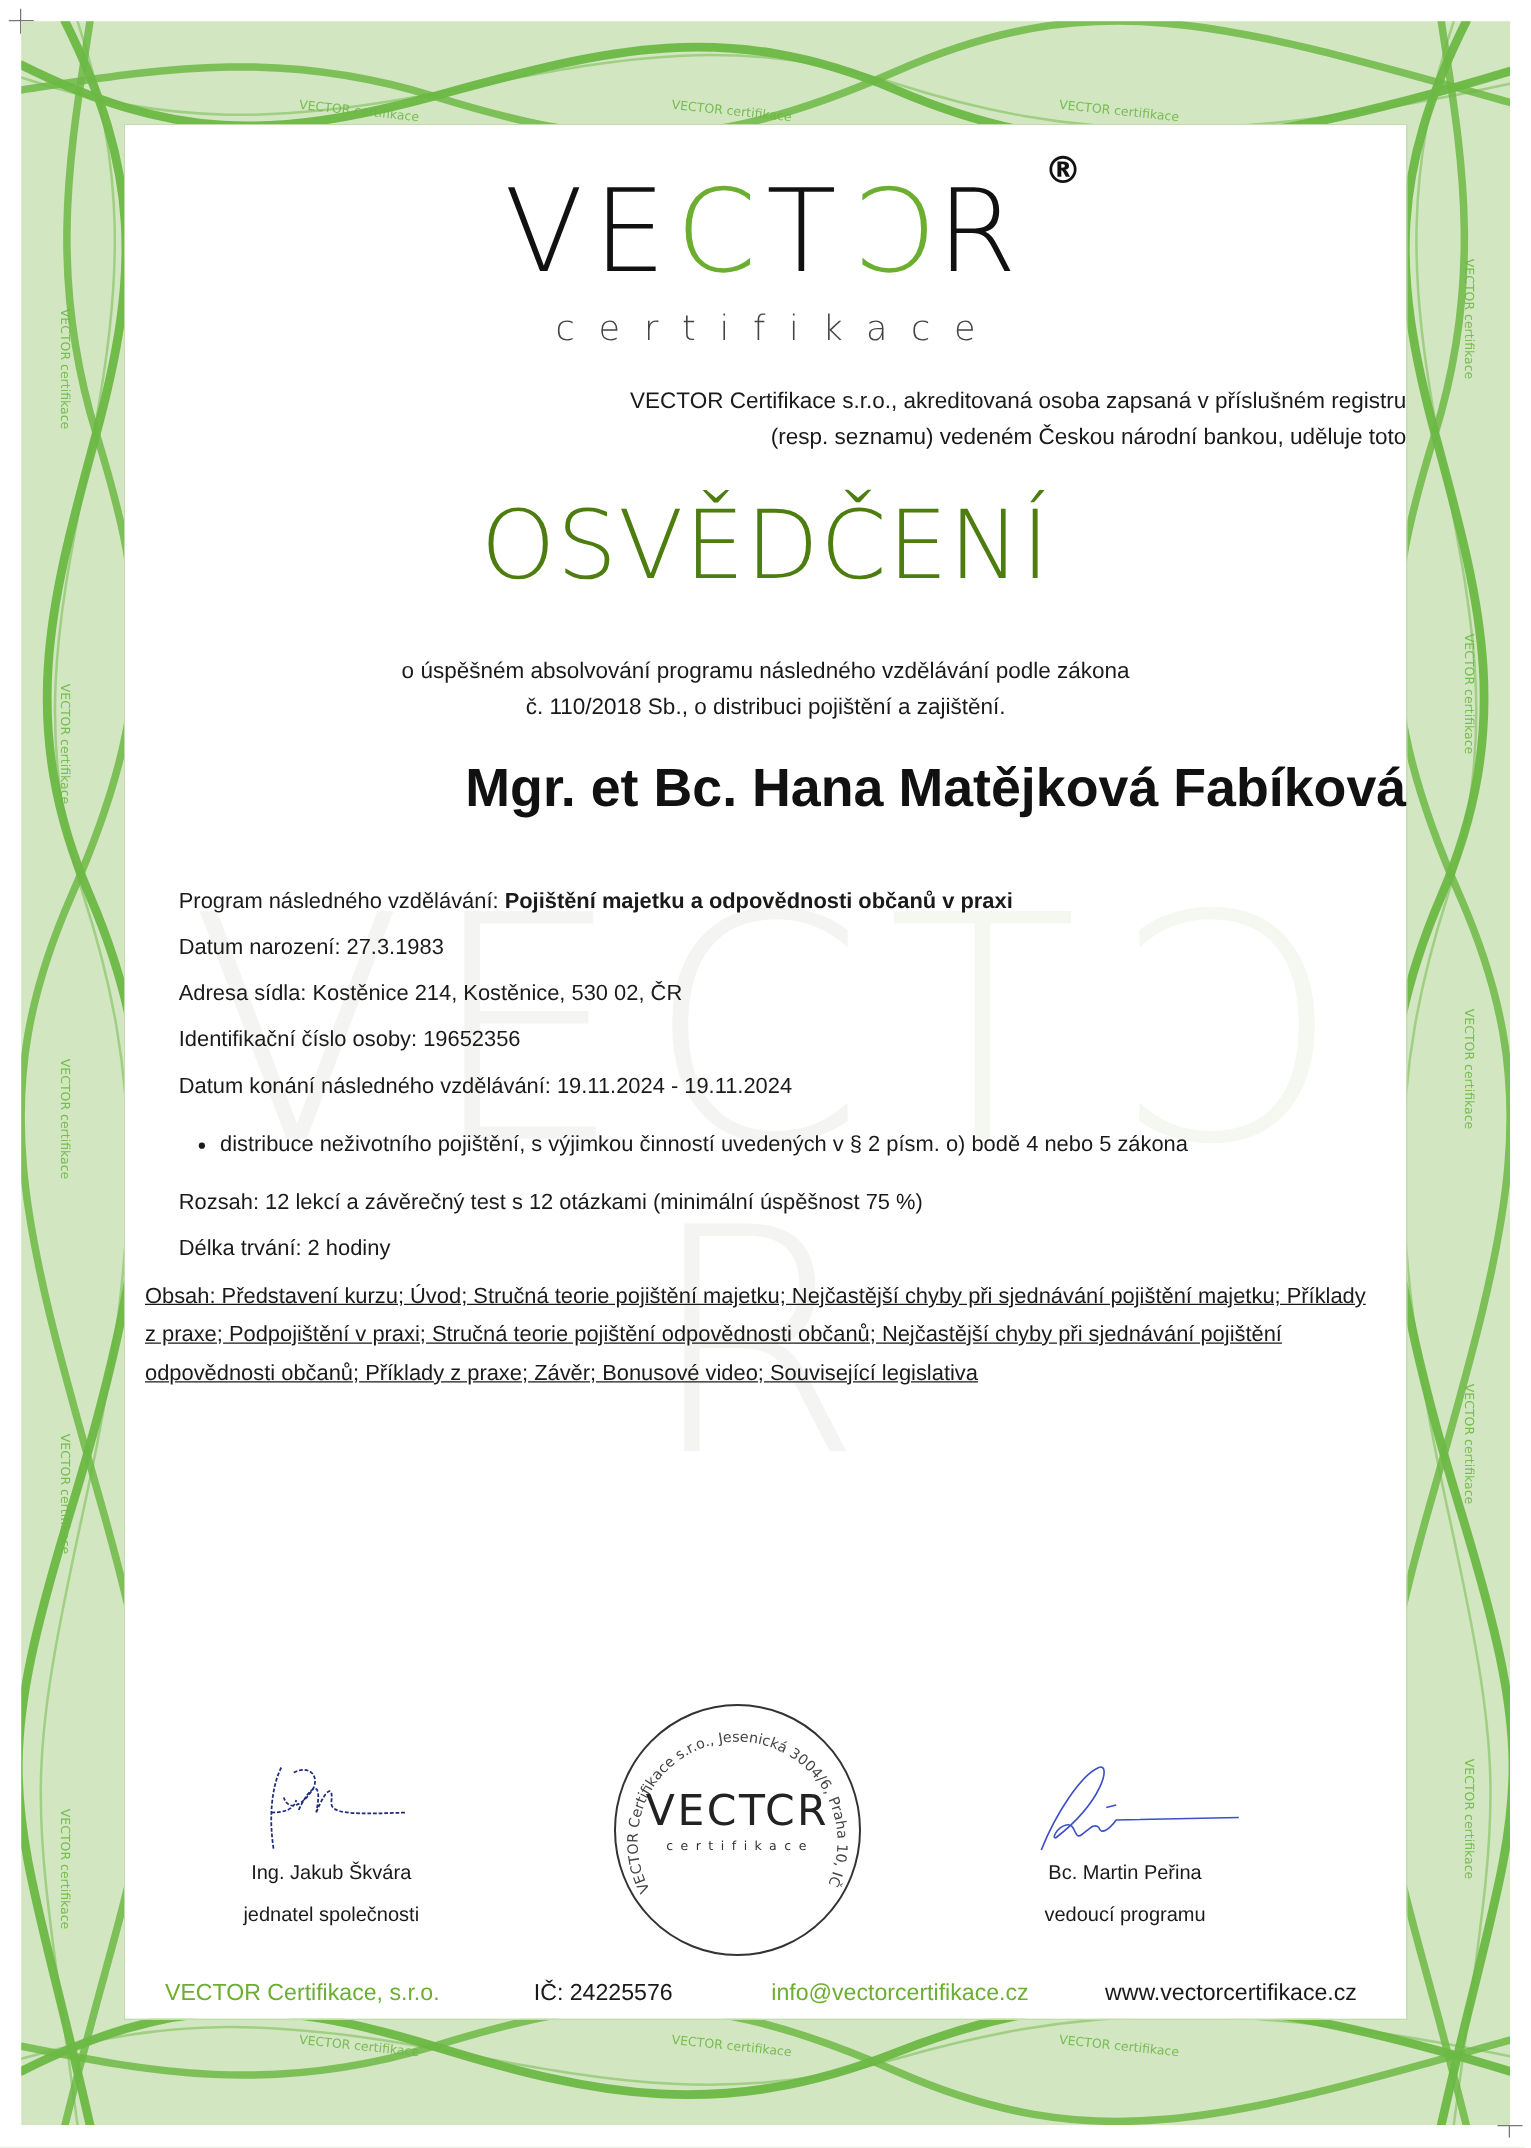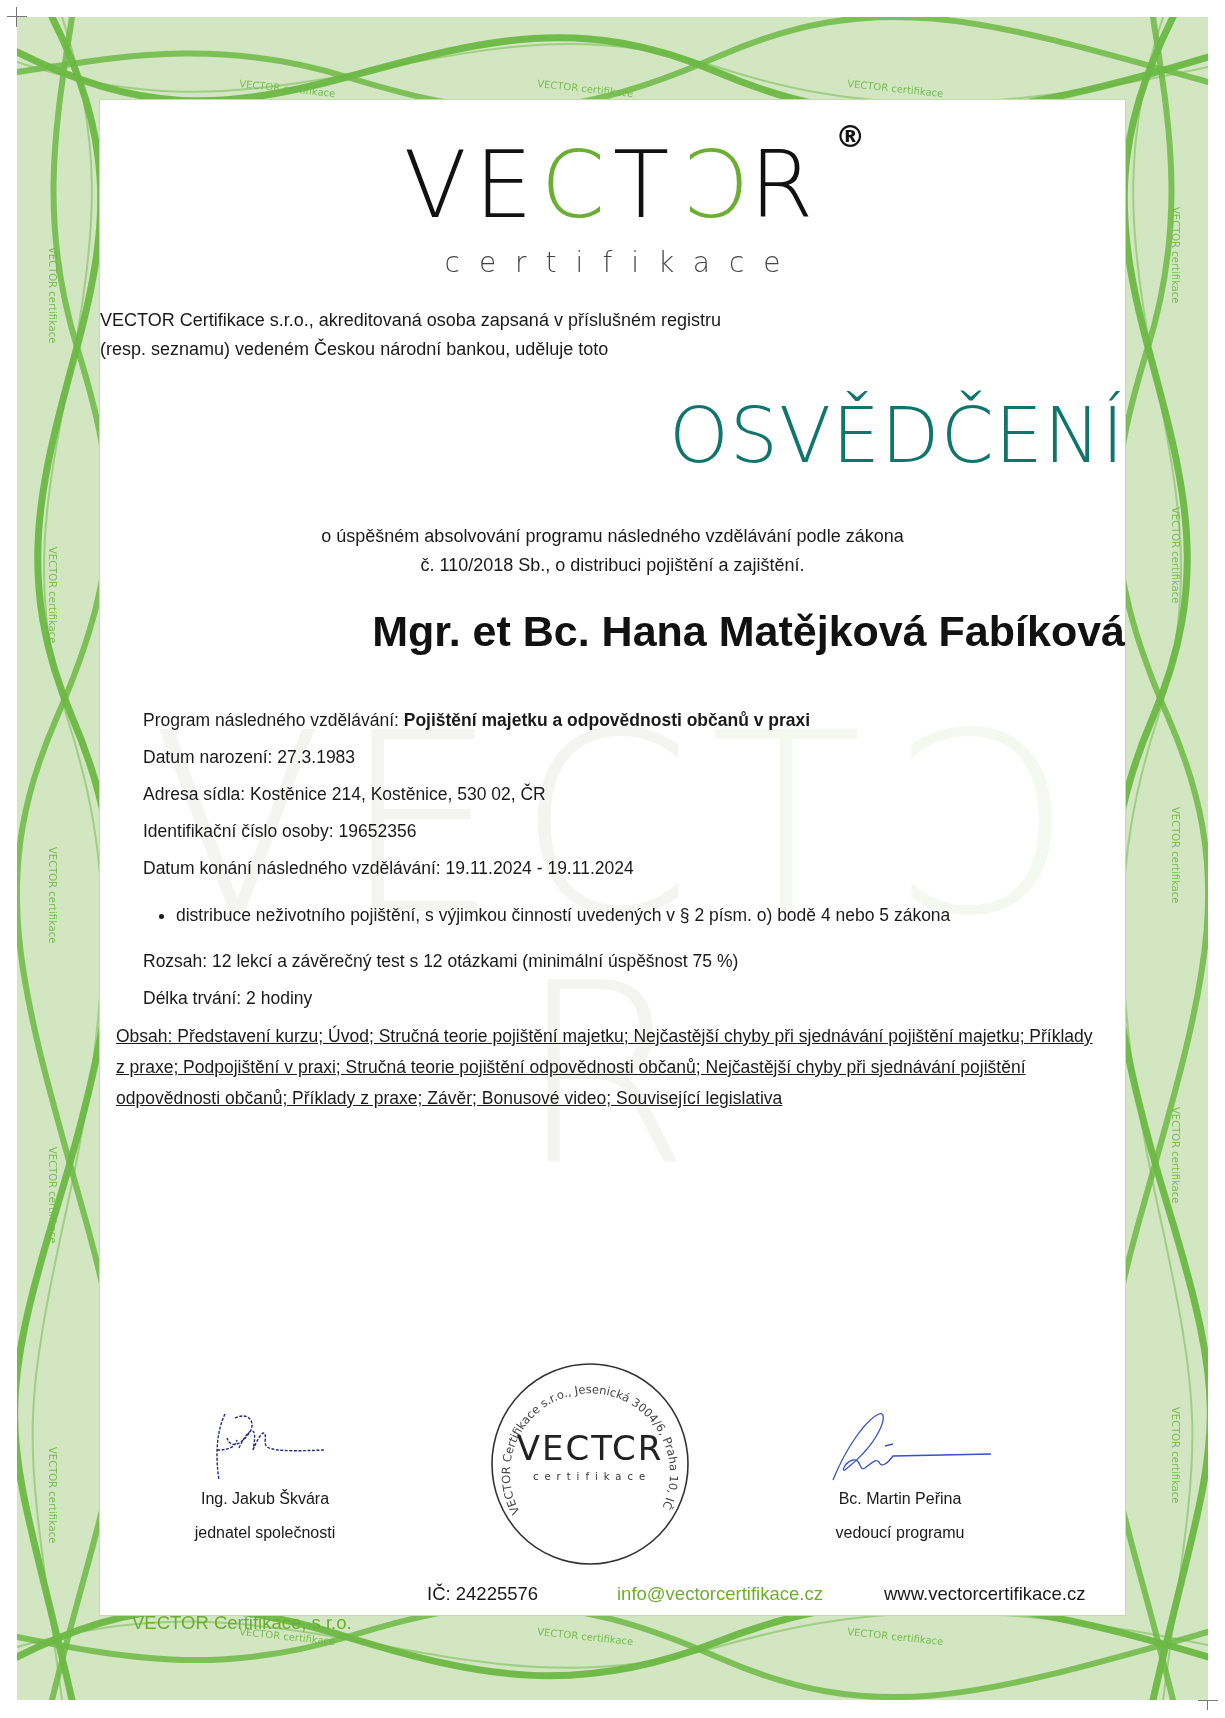--- a/index.html
+++ b/index.html
@@ -35,26 +35,26 @@
     .logo-word .g { color: #6cae30; }
     .logo-word .rev { display: inline-block; transform: scaleX(-1); color: #6cae30; }
     .logo-reg {
       position: absolute; right: -44px; top: -18px; font-size: 30px; font-weight: bold; letter-spacing: 0;
     }
     .logo-sub {
       margin-top: 14px; font-size: 28px; letter-spacing: 19px; color: #444;
       font-family: "DejaVu Sans", sans-serif; font-weight: 300; padding-left: 19px;
     }
     .intro {
-      position: absolute; left: 100px; top: 306px; width: 1025px; text-align: left;
+      position: absolute; left: 100px; top: 306px; width: 1025px; text-align: right;
       font-size: 18px; line-height: 29px; color: #1a1a1a;
     }
     .title {
-      position: absolute; left: 100px; top: 398px; width: 1025px; text-align: right;
-      font-size: 76px; color: #0f766e; letter-spacing: 1px; line-height: 1;
+      position: absolute; left: 100px; top: 398px; width: 1025px; text-align: center;
+      font-size: 76px; color: #4d7c0f; letter-spacing: 1px; line-height: 1;
       font-family: "DejaVu Sans", sans-serif; font-weight: 300;
     }
     .subtitle {
       position: absolute; left: 100px; top: 522px; width: 1025px; text-align: center;
       font-size: 18px; line-height: 29px;
     }
     .name {
       position: absolute; left: 100px; top: 610px; width: 1025px; text-align: right;
       font-size: 43px; font-weight: bold; color: #111; line-height: 1;
     }
@@ -187,16 +187,16 @@
 </div>
 
 <div class="sig" style="left:800px;top:1410px;width:200px;">
   <svg width="190" height="72" viewBox="0 0 190 72">
     <path d="M28 70 C 40 40, 60 10, 74 4 C 84 0, 78 30, 40 60 C 36 62, 40 52, 48 50 C 56 48, 54 62, 60 58 C 66 54, 70 48, 74 52 C 76 58, 82 54, 88 46 L 186 44 M80 36 L 88 34" fill="none" stroke="#3a4fc8" stroke-width="1.3"></path>
   </svg>
   <div>Bc. Martin Peřina</div>
   <div>vedoucí programu</div>
 </div>
 
-<div class="footer green-txt" style="left:132px;margin-top:29px;">VECTOR Certifikace, s.r.o.</div>
+<div class="footer green-txt" style="left:132px;">VECTOR Certifikace, s.r.o.</div>
 <div class="footer" style="left:427px;">IČ: 24225576</div>
 <div class="footer green-txt" style="left:617px;">info@vectorcertifikace.cz</div>
 <div class="footer" style="left:884px;">www.vectorcertifikace.cz</div>
 
 </body></html>

